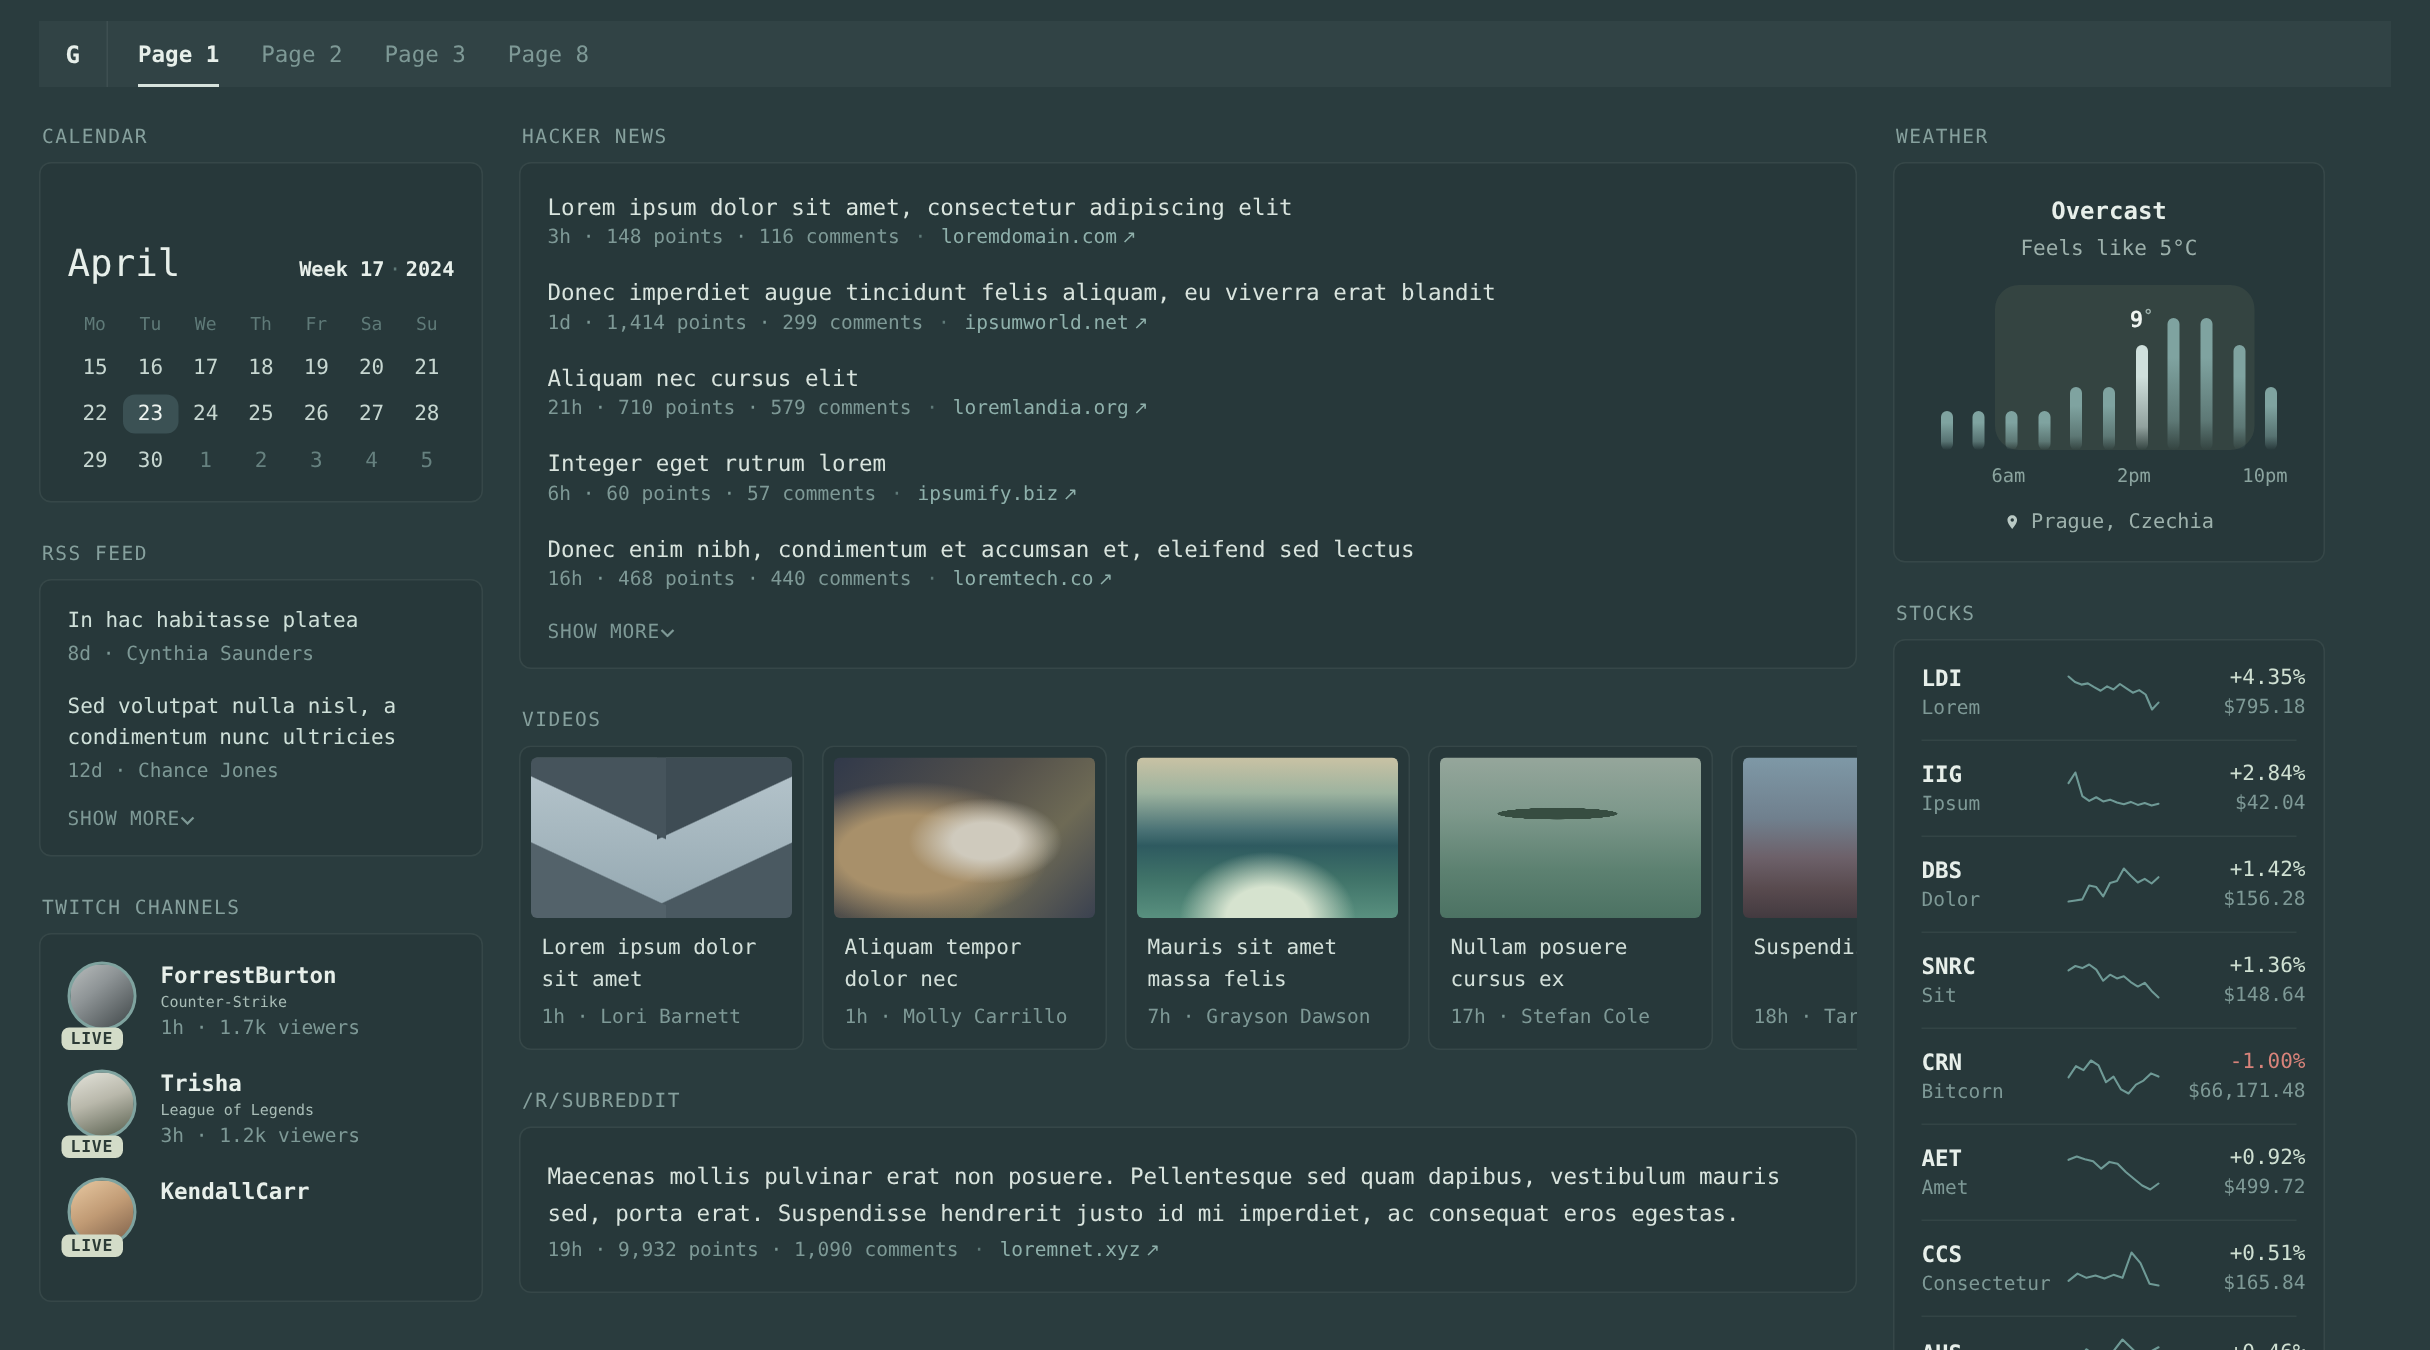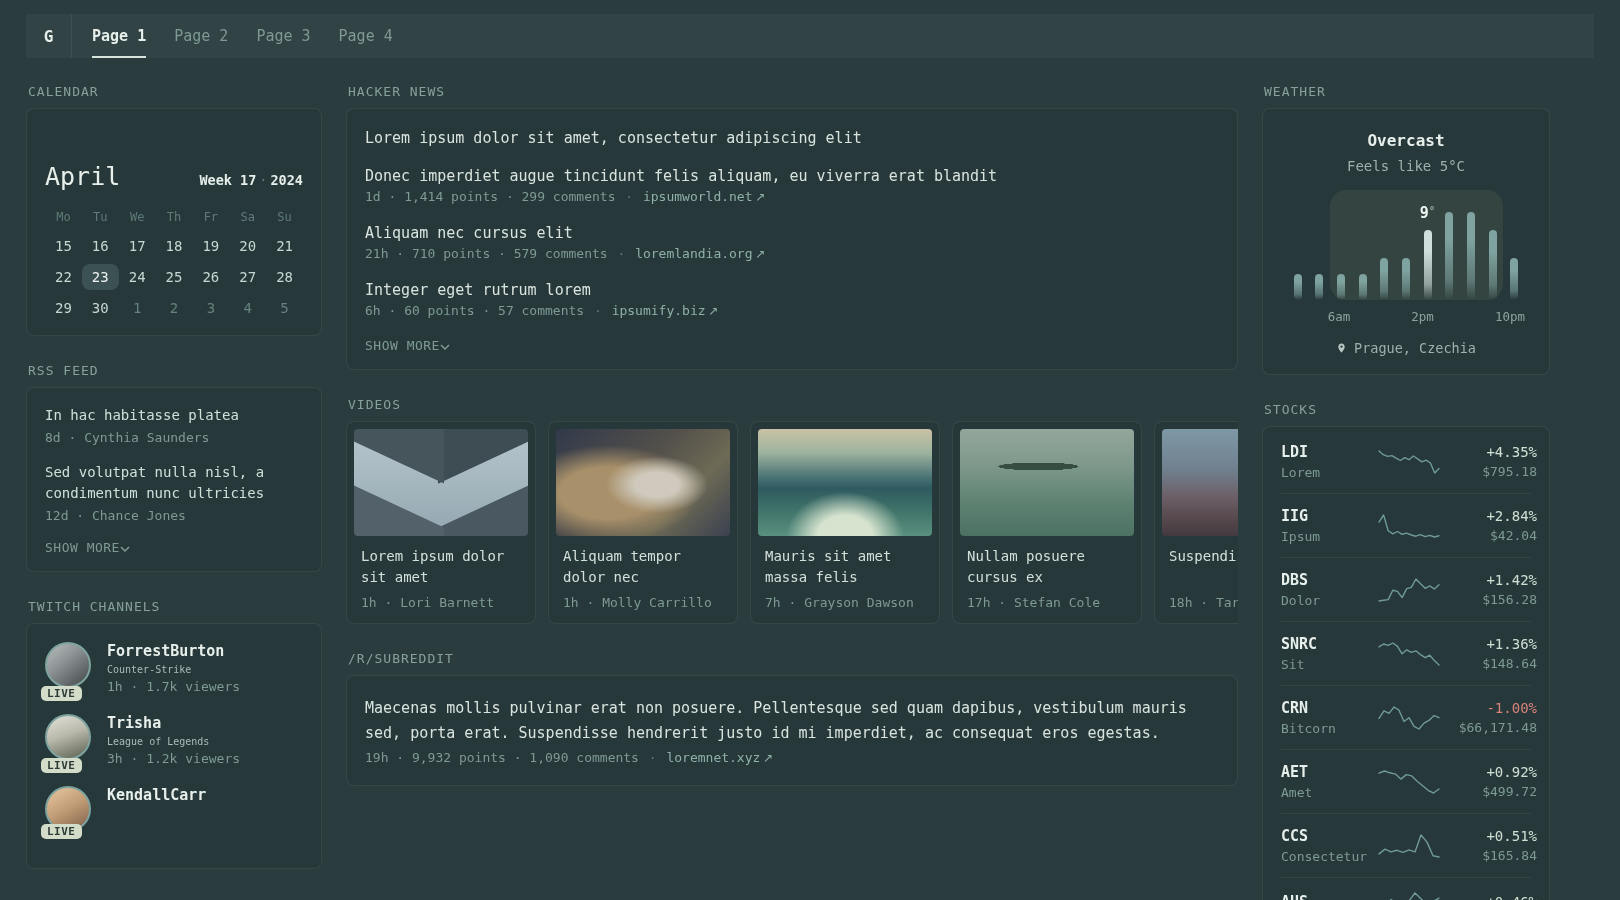--- a/index.html
+++ b/index.html
@@ -160,21 +160,21 @@
 <body>
 
 <div class="page">
 
   <div class="topbar">
     <div class="logo-box">G</div>
     <div class="tabs">
       <div class="tab active">Page 1</div>
       <div class="tab">Page 2</div>
       <div class="tab">Page 3</div>
-      <div class="tab">Page 4</div>
+      <div class="tab">Page 8</div>
     </div>
   </div>
 
   <div class="columns">
 
     <div>
 
       <div class="section">
         <div class="section-label">CALENDAR</div>
         <div class="card cal-card">
@@ -280,37 +280,46 @@
 
     </div>
 
     <div>
 
       <div class="section">
         <div class="section-label">HACKER NEWS</div>
         <div class="card hn-card">
           <div class="hn-item">
             <div class="hn-title">Lorem ipsum dolor sit amet, consectetur adipiscing elit</div>
+            <div class="hn-meta">
+              <span>3h · 148 points · 116 comments</span><span class="dot-sep"> · </span><span class="domain">loremdomain.com</span><span class="ext">↗</span>
+            </div>
           </div>
           <div class="hn-item">
             <div class="hn-title">Donec imperdiet augue tincidunt felis aliquam, eu viverra erat blandit</div>
             <div class="hn-meta">
               <span>1d · 1,414 points · 299 comments</span><span class="dot-sep"> · </span><span class="domain">ipsumworld.net</span><span class="ext">↗</span>
             </div>
           </div>
           <div class="hn-item">
             <div class="hn-title">Aliquam nec cursus elit</div>
             <div class="hn-meta">
               <span>21h · 710 points · 579 comments</span><span class="dot-sep"> · </span><span class="domain">loremlandia.org</span><span class="ext">↗</span>
             </div>
           </div>
           <div class="hn-item">
             <div class="hn-title">Integer eget rutrum lorem</div>
             <div class="hn-meta">
               <span>6h · 60 points · 57 comments</span><span class="dot-sep"> · </span><span class="domain">ipsumify.biz</span><span class="ext">↗</span>
+            </div>
+          </div>
+          <div class="hn-item">
+            <div class="hn-title">Donec enim nibh, condimentum et accumsan et, eleifend sed lectus</div>
+            <div class="hn-meta">
+              <span>16h · 468 points · 440 comments</span><span class="dot-sep"> · </span><span class="domain">loremtech.co</span><span class="ext">↗</span>
             </div>
           </div>
           <div class="show-more">
             <span>SHOW MORE</span>
             <span class="chev">
               <svg width="10" height="6" viewBox="0 0 10 6">
                   <path d="M1 1l4 4 4-4" stroke="currentColor" fill="none" stroke-width="1.5"></path>
                 </svg>
             </span>
           </div>

